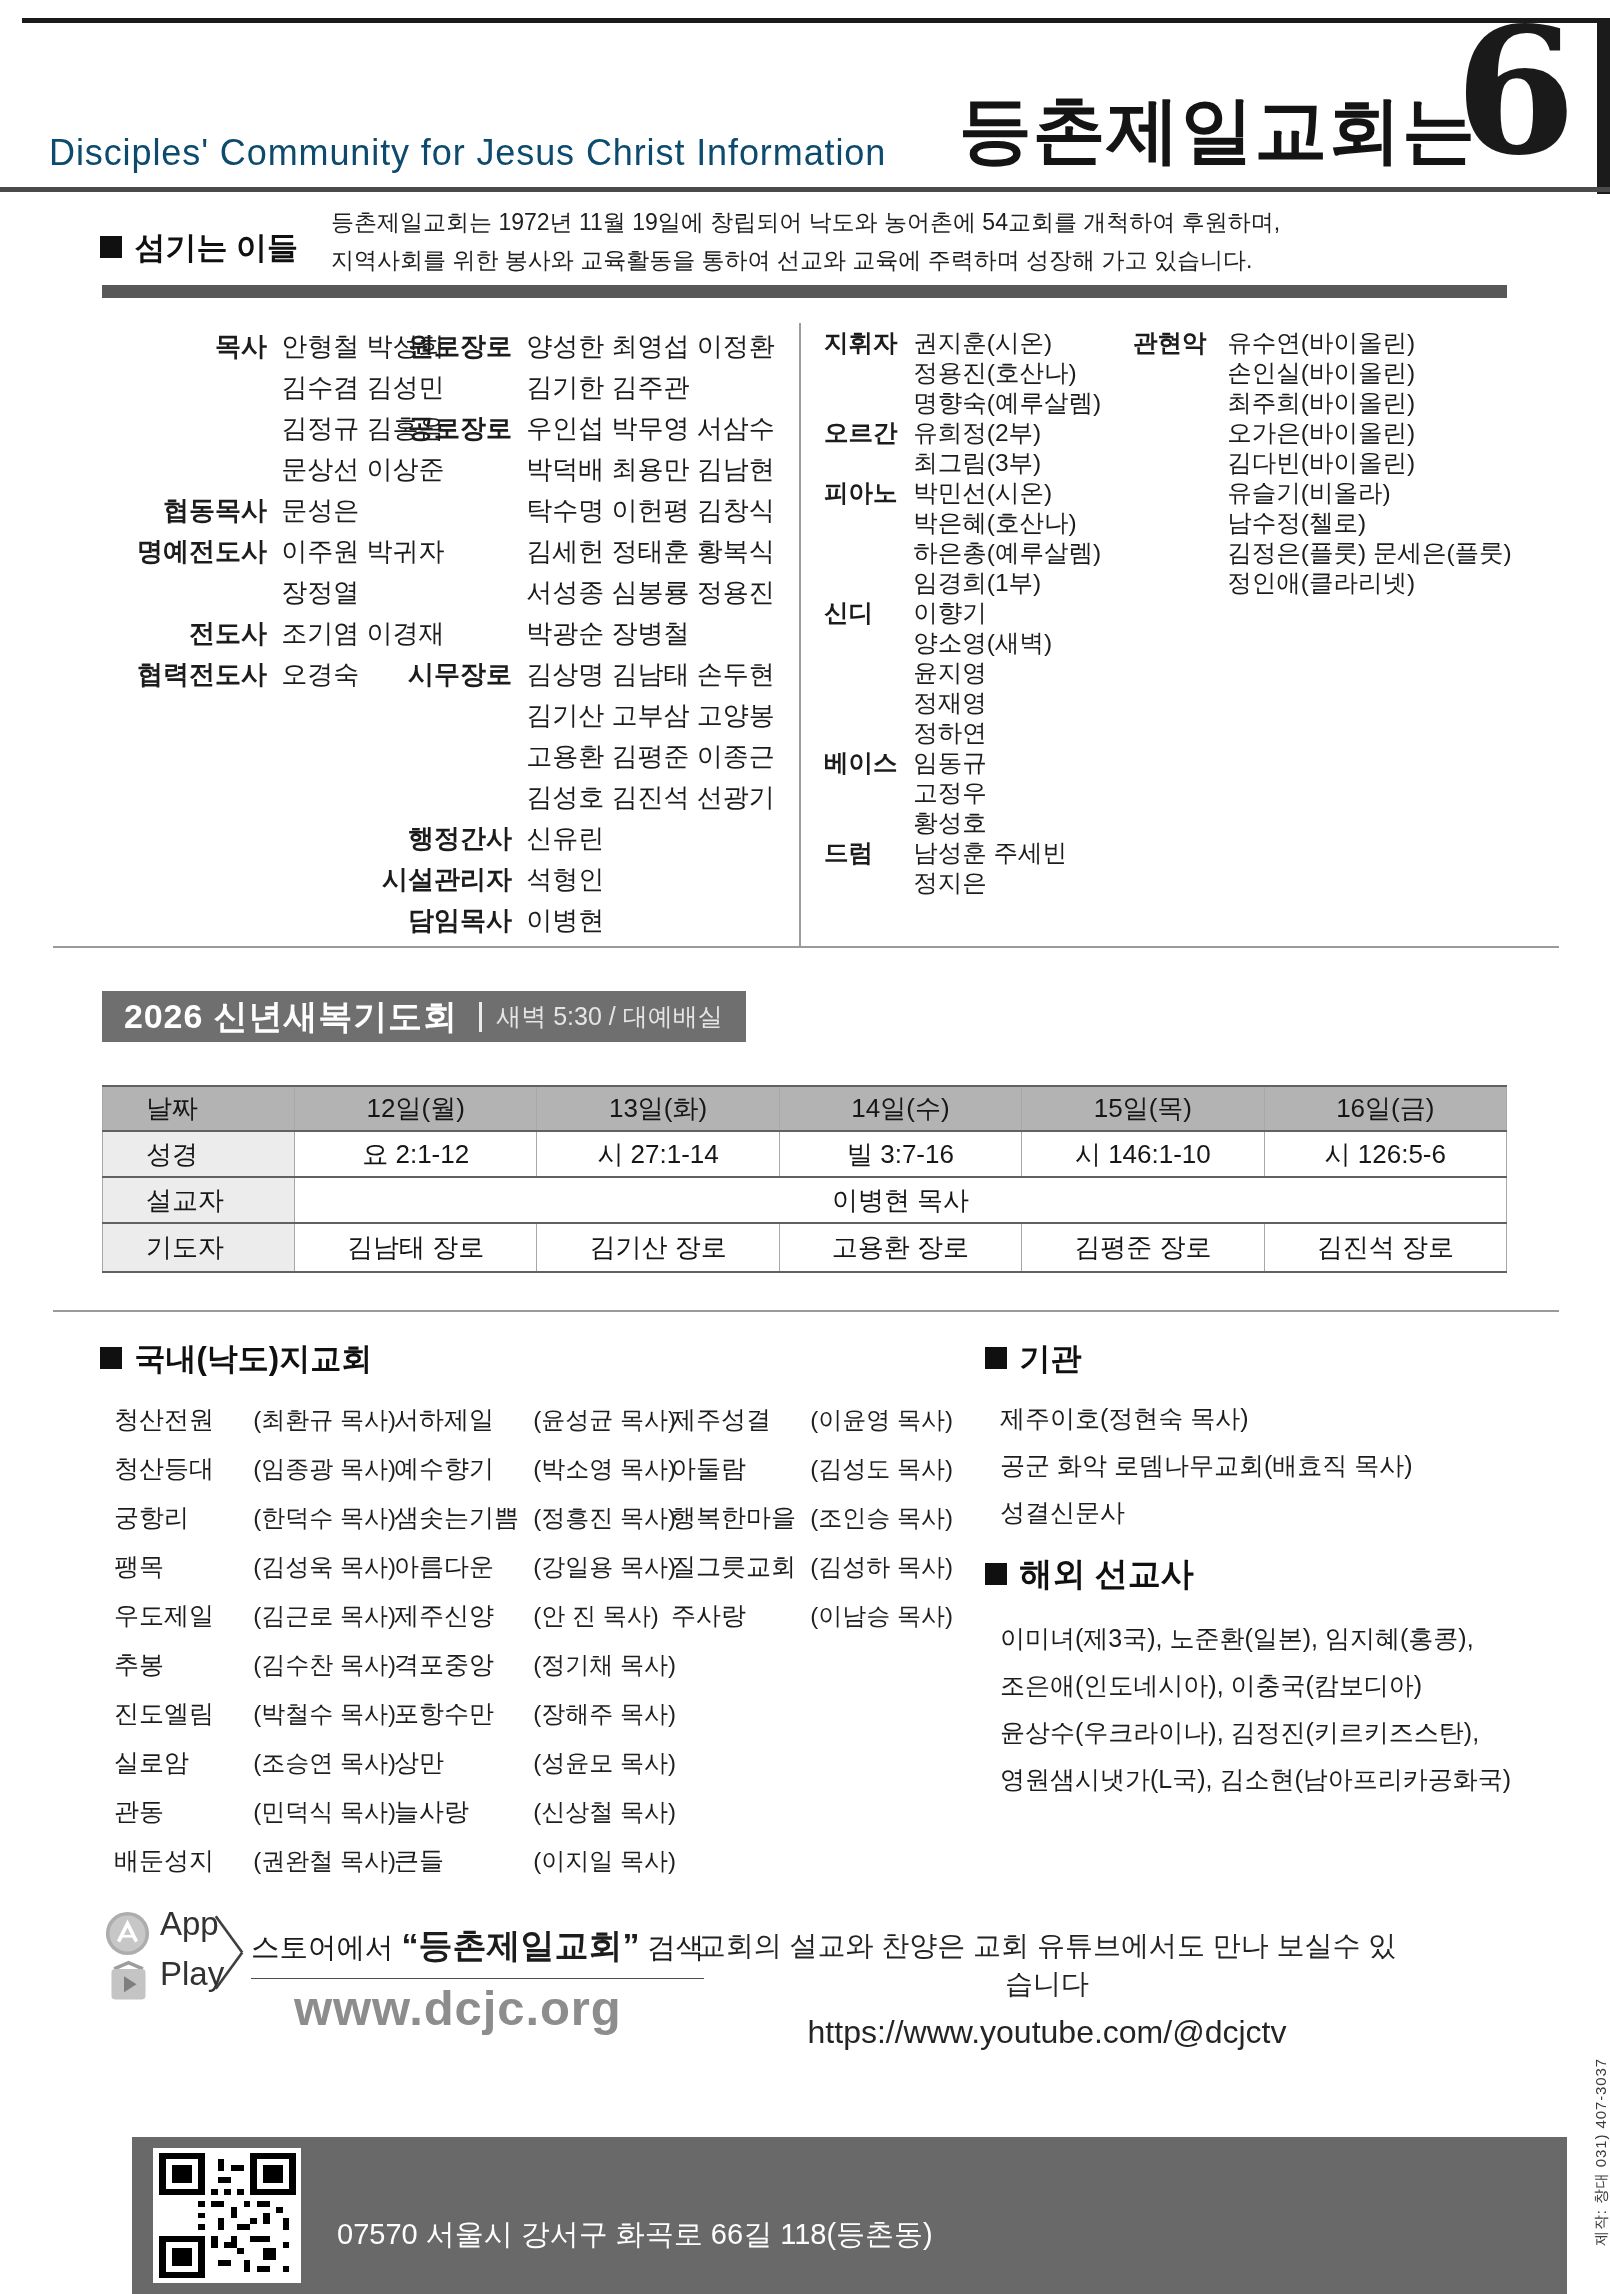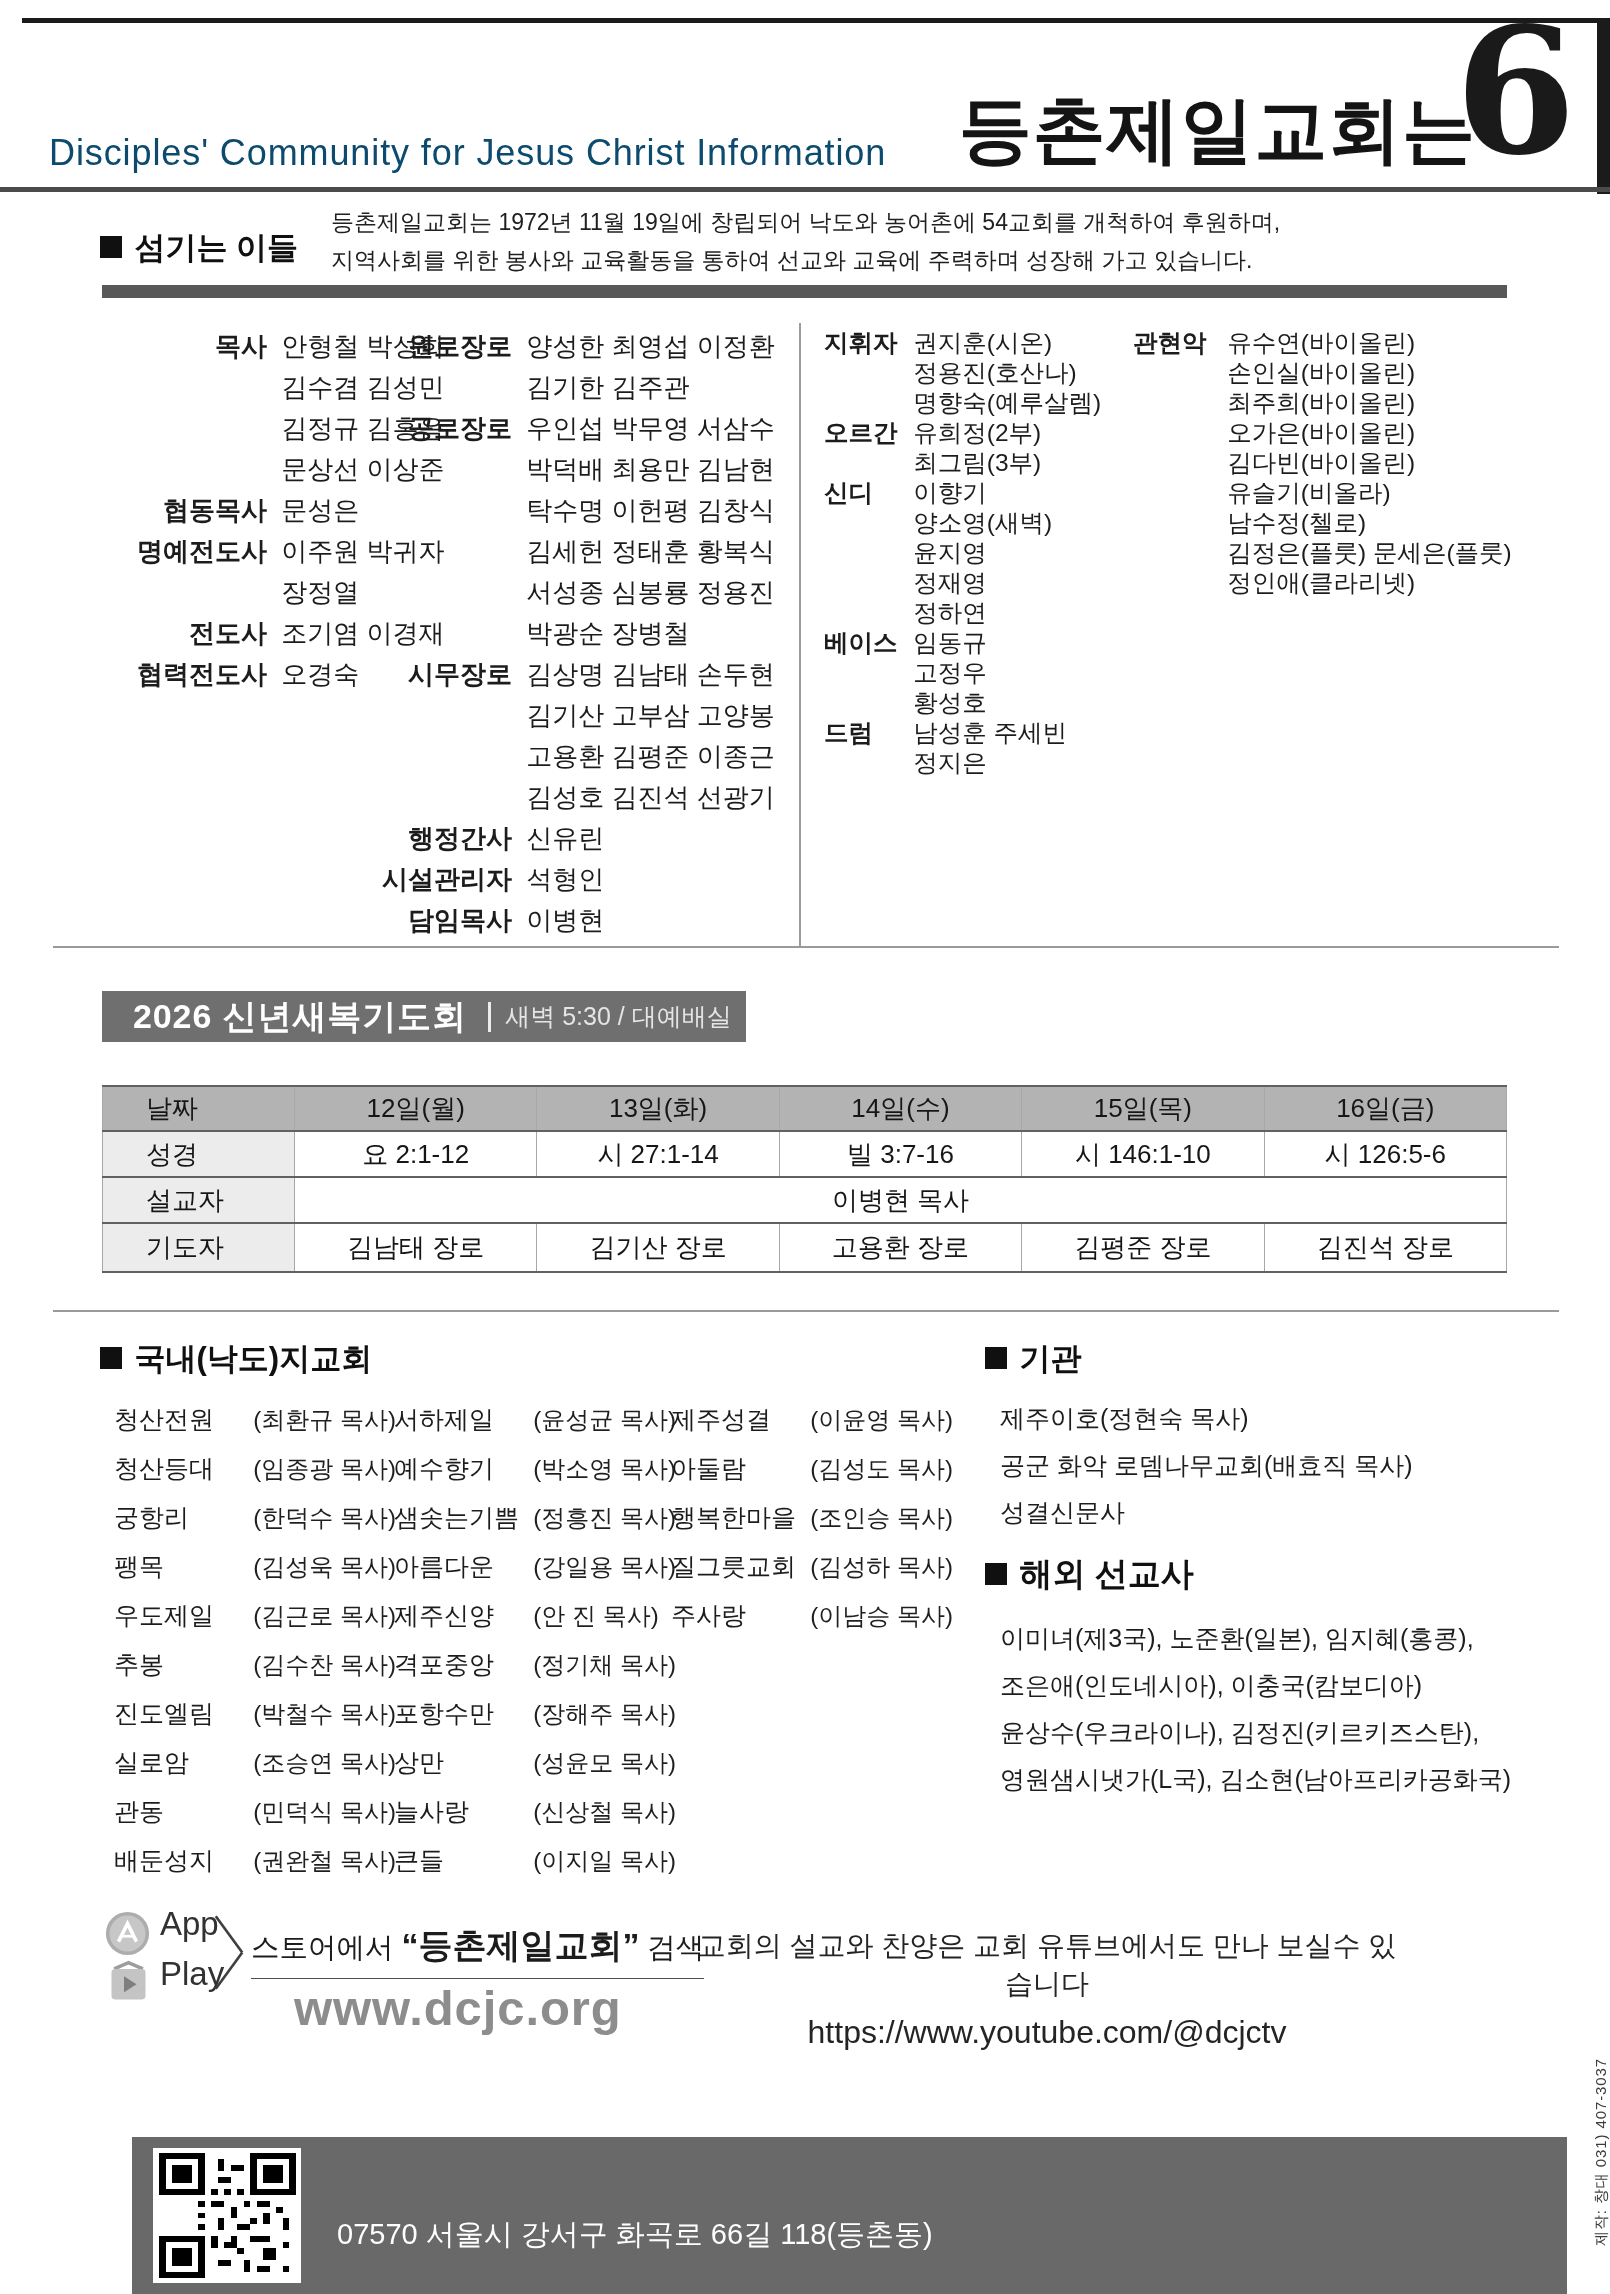--- a/index.html
+++ b/index.html
@@ -33,21 +33,21 @@
   #sv2{left:374px;} #sv2 .sv-role{width:138px;text-align:right;}
   #sv3{left:824px;} #sv3 .sv-role{width:75px;text-align:justify;text-align-last:justify;}
   #sv4{left:1133px;} #sv4 .sv-role{width:80px;text-align:justify;text-align-last:justify;}
   .v-divider{position:absolute;left:799px;top:323px;width:1.8px;height:624px;background:#9c9c9c;}
   .h-line{position:absolute;left:53px;width:1506px;height:1.8px;background:#9a9a9a;}
   #serving-bottom-line{top:946px;}
   #mid-line{top:1310px;}
 
   
   .prayer-band{position:absolute;left:102px;top:991px;width:644px;height:51px;background:#6f6f6f;
-               display:flex;align-items:center;padding-left:31px;box-sizing:border-box;}
+               display:flex;align-items:center;padding-left:22px;box-sizing:border-box;}
   .pb-title{font-size:34px;font-weight:bold;color:#ffffff;letter-spacing:0.9px;}
   .pb-sep{display:inline-block;width:2.7px;height:30px;background:#ececec;margin:0 14.3px 0 21.4px;}
   .pb-sub{font-size:25px;color:#e5e5e5;}
 
   
   .ptable-wrap{position:absolute;left:102px;top:1085px;width:1405px;height:184px;}
   .ptable{width:100%;height:100%;border-collapse:collapse;table-layout:fixed;}
   .ptable td{border-left:1.8px solid #a8a8a8;border-right:1.8px solid #a8a8a8;text-align:center;
              vertical-align:middle;font-size:26px;color:#161616;}
   .ptable tr{border-top:2.7px solid #616161;}
@@ -208,20 +208,29 @@
           <div class="sv-line">권지훈(시온)</div>
           <div class="sv-line">정용진(호산나)</div>
           <div class="sv-line">명향숙(예루살렘)</div>
         </div>
       </div>
       <div class="sv-group">
         <div class="sv-role">오르간</div>
         <div class="sv-names">
           <div class="sv-line">유희정(2부)</div>
           <div class="sv-line">최그림(3부)</div>
+        </div>
+      </div>
+      <div class="sv-group">
+        <div class="sv-role">피아노</div>
+        <div class="sv-names">
+          <div class="sv-line">박민선(시온)</div>
+          <div class="sv-line">박은혜(호산나)</div>
+          <div class="sv-line">하은총(예루살렘)</div>
+          <div class="sv-line">임경희(1부)</div>
         </div>
       </div>
       <div class="sv-group">
         <div class="sv-role">신디</div>
         <div class="sv-names">
           <div class="sv-line">이향기</div>
           <div class="sv-line">양소영(새벽)</div>
           <div class="sv-line">윤지영</div>
           <div class="sv-line">정재영</div>
           <div class="sv-line">정하연</div>

